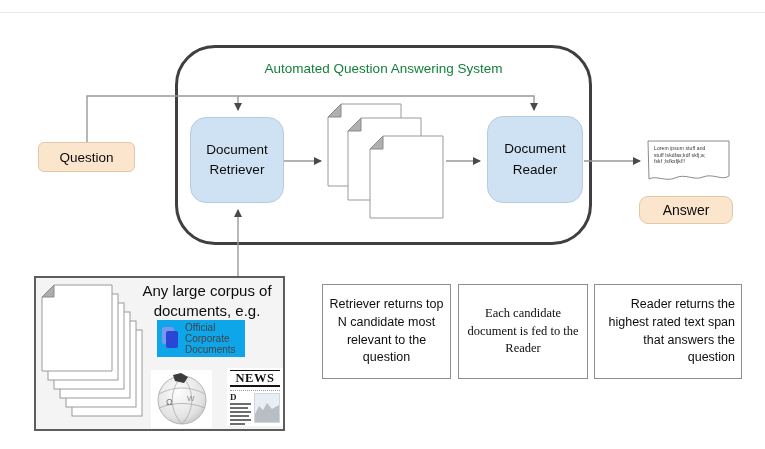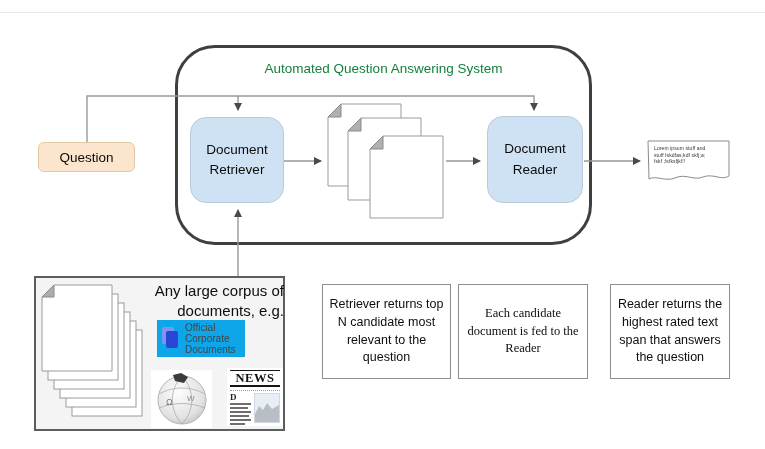--- a/index.html
+++ b/index.html
@@ -42,21 +42,21 @@
   }
   .answer-doc-text div{white-space:nowrap;}
 
   
   .corpus-box{
     position:absolute;left:34px;top:276px;width:251px;height:155px;box-sizing:border-box;
     background:#f4f4f4;border:2px solid #5d5d5d;z-index:1;
   }
   .corpus-stack{position:absolute;left:4px;top:5px;}
   .corpus-title{
-    position:absolute;left:94px;top:3px;width:154px;text-align:right;
+    position:absolute;left:94px;top:3px;width:154px;text-align:center;
     font-size:15px;line-height:1.3;color:#0d0d0d;
   }
   .corporate-logo{
     position:absolute;left:121px;top:42px;width:88px;height:37px;background:#0ea5e9;
     display:flex;align-items:center;gap:5px;padding-left:5px;box-sizing:border-box;
   }
   .corporate-icon{position:relative;width:18px;height:24px;flex:0 0 auto;}
   .corporate-icon .back{position:absolute;left:0;top:0;width:12px;height:17px;background:#7b96ee;border-radius:2px;}
   .corporate-icon .front{position:absolute;left:4px;top:4px;width:12px;height:17px;background:#2a46d4;border-radius:2px;}
   .corporate-text{font-size:10px;line-height:1.12;color:#444;}
@@ -77,21 +77,21 @@
   .news-chart{width:26px;height:30px;background:#e8eef5;border:1px solid #cfd8e2;box-sizing:border-box;}
 
   
   .note-box{
     position:absolute;top:284px;height:95px;box-sizing:border-box;background:#fff;
     border:1px solid #8e8e8e;display:flex;align-items:center;justify-content:center;
     text-align:center;font-size:12.5px;line-height:1.42;color:#0d0d0d;padding:0 6px;z-index:3;
   }
   .note-1{left:322px;width:129px;}
   .note-2{left:458px;width:130px;font-family:Liberation Serif, serif;}
-  .note-3{left:610px;width:120px;}
+  .note-3{left:594px;width:148px;text-align:right;}
 </style>
 </head>
 <body>
 
 <div class="canvas">
 
   <div class="top-separator"></div>
 
   <div class="system-container">
     <div class="system-title">Automated Question Answering System</div>
@@ -107,20 +107,21 @@
     <path d="M238,96 L238,110" fill="none" stroke="#999" stroke-width="1.4" marker-end="url(#arr)"></path>
     <path d="M284,161 L321,161" fill="none" stroke="#999" stroke-width="1.4" marker-end="url(#arr)"></path>
     <path d="M446,161 L480,161" fill="none" stroke="#999" stroke-width="1.4" marker-end="url(#arr)"></path>
     <path d="M584,161 L640,161" fill="none" stroke="#999" stroke-width="1.4" marker-end="url(#arr)"></path>
     <path d="M238,276 L238,210" fill="none" stroke="#999" stroke-width="1.4" marker-end="url(#arr)"></path>
   </svg>
 
   <div class="node blue retriever-node">Document Retriever</div>
   <div class="node peach question-node">Question</div>
   <div class="node blue reader-node">Document Reader</div>
+  <div class="node peach answer-node">Answer</div>
 
   <svg class="doc-stack candidate-stack" width="120" height="120" viewBox="0 0 120 120">
     <g>
       <path d="M14,1 L74,1 L74,83 L1,83 L1,14 Z" fill="#fff" stroke="#9a9a9a"></path>
       <path d="M14,1 L1,14 L14,14 Z" fill="#b0b0b0" stroke="#8a8a8a"></path>
     </g>
     <g>
       <path d="M34,15 L94,15 L94,97 L21,97 L21,28 Z" fill="#fff" stroke="#9a9a9a"></path>
       <path d="M34,15 L21,28 L34,28 Z" fill="#b0b0b0" stroke="#8a8a8a"></path>
     </g>

